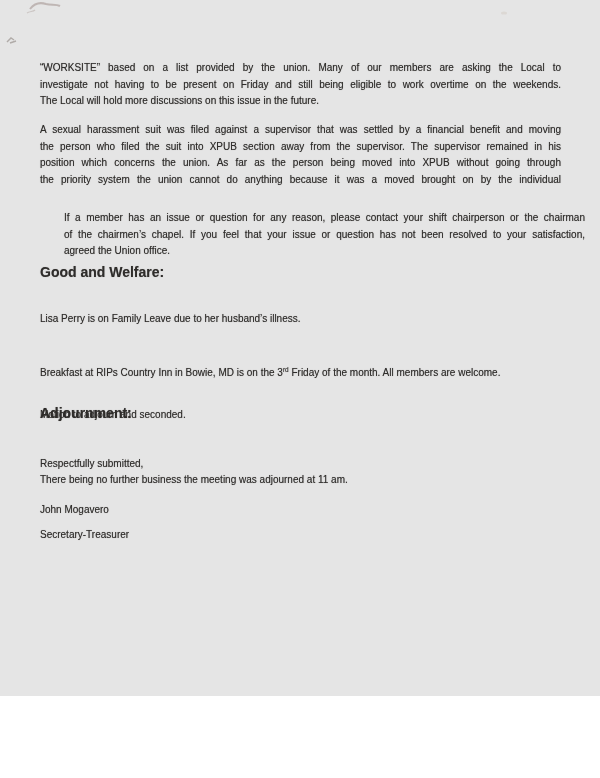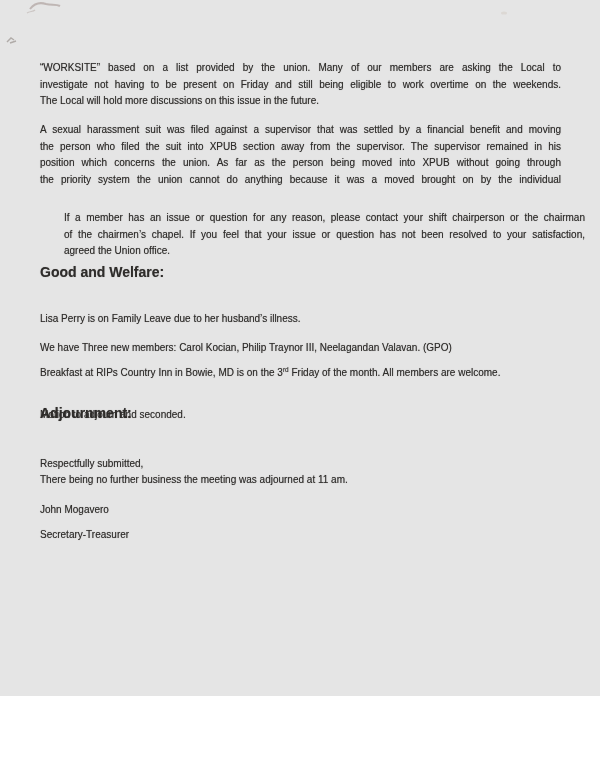--- a/index.html
+++ b/index.html
@@ -55,21 +55,20 @@
     <div class="jl">If a member has an issue or question for any reason, please contact your shift chairperson or the chairman</div>
     <div class="jl">of the chairmen’s chapel. If you feel that your issue or question has not been resolved to your satisfaction,</div>
     <div class="ll">agreed the Union office.</div>
   </div>
 
   <div class="block heading" style="top:264px;">Good and Welfare:</div>
 
   <div class="block ll" style="top:291px;margin-top:20px;">Lisa Perry is on Family Leave due to her husband’s illness.</div>
 
 
-  <div class="block ll" style="top:340px;">We have Three new members: Carol Kocian, Philip Traynor III, Neelagandan Valavan. (GPO)</div>
 
   <div class="block ll" style="top:362px;">
     <span>Breakfast at RIPs Country Inn in Bowie, MD is on the 3</span><sup class="ord">rd</sup><span> Friday of the month. All members are welcome.</span>
   </div>
 
   <div class="block heading" style="top:385px;margin-top:20px;">Adjournment:</div>
 
   <div class="block ll" style="top:407px;">Motion to adjourn and seconded.</div>
 
   <div class="block ll" style="top:432px;margin-top:40px;">There being no further business the meeting was adjourned at 11 am.</div>

